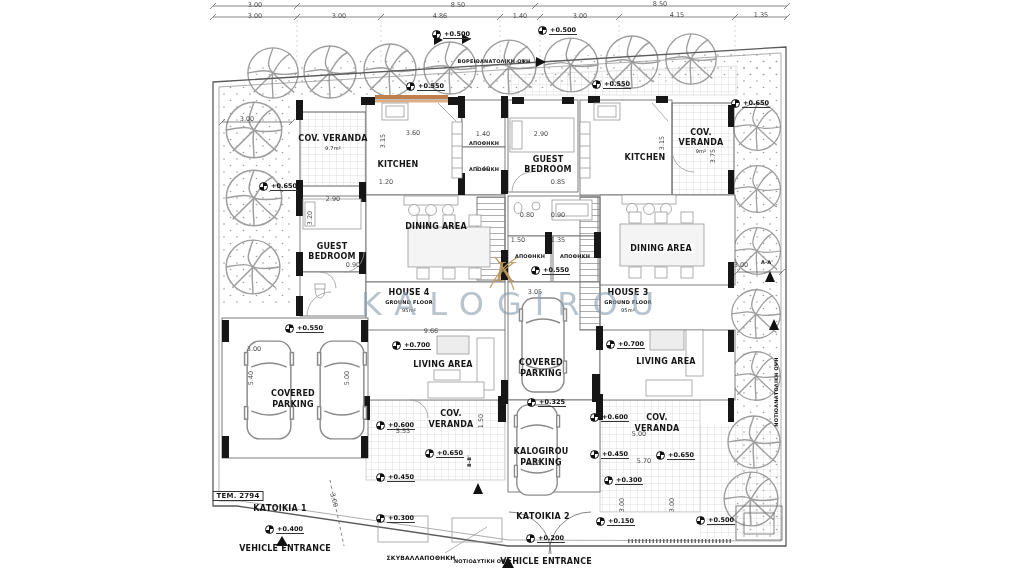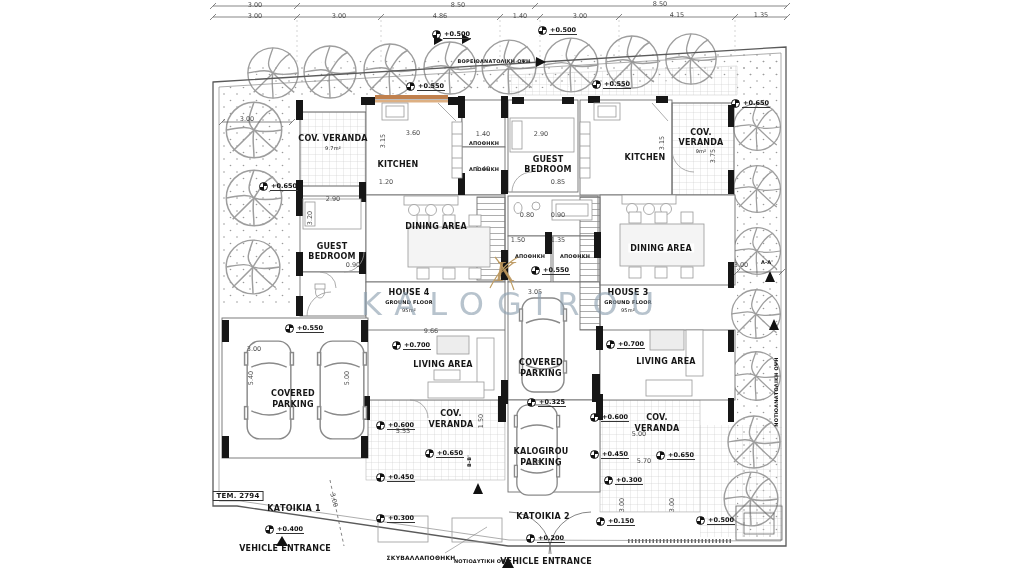--- a/index.html
+++ b/index.html
@@ -454,21 +454,21 @@
 <div class="dim" style="left:741px;top:265px">3.00</div>
 <div class="dim" style="left:247px;top:119px">3.00</div>
 <div class="dim v" style="left:622px;top:505px">3.00</div>
 <div class="dim r75" style="left:334px;top:500px">3.00</div>
 <div class="dim v" style="left:672px;top:505px">3.00</div>
 <div class="dim" style="left:483px;top:134px">1.40</div>
 <div class="dim" style="left:483px;top:169px">1.40</div>
 <div class="dim v" style="left:713px;top:156px">3.75</div>
 
 <div class="lbl box" style="left:238px;top:496px">ΤΕΜ. 2794</div>
-<div class="lbl" style="left:294px;top:508px">ΚΑΤΟΙΚΙΑ 1</div>
+<div class="lbl" style="left:280px;top:508px">ΚΑΤΟΙΚΙΑ 1</div>
 <div class="lbl" style="left:285px;top:548px">VEHICLE ENTRANCE</div>
 <div class="lbl" style="left:543px;top:516px">ΚΑΤΟΙΚΙΑ 2</div>
 <div class="lbl" style="left:546px;top:561px">VEHICLE ENTRANCE</div>
 <div class="lbl sm" style="left:421px;top:557px">ΣΚΥΒΑΛΛΑΠΟΘΗΚΗ</div>
 <div class="lbl xs" style="left:482px;top:561px">ΝΟΤΙΟΔΥΤΙΚΗ ΟΨΗ</div>
 <div class="lbl xs" style="left:494px;top:61px">ΒΟΡΕΙΟΑΝΑΤΟΛΙΚΗ ΟΨΗ</div>
 <div class="lbl xs v90" style="left:776px;top:392px">ΝΟΤΙΟΑΝΑΤΟΛΙΚΗ ΟΨΗ</div>
 <div class="lbl xs" style="left:767px;top:262px">Α-Α'</div>
 <div class="lbl xs v90" style="left:469px;top:461px">Β-Β'</div>
 

